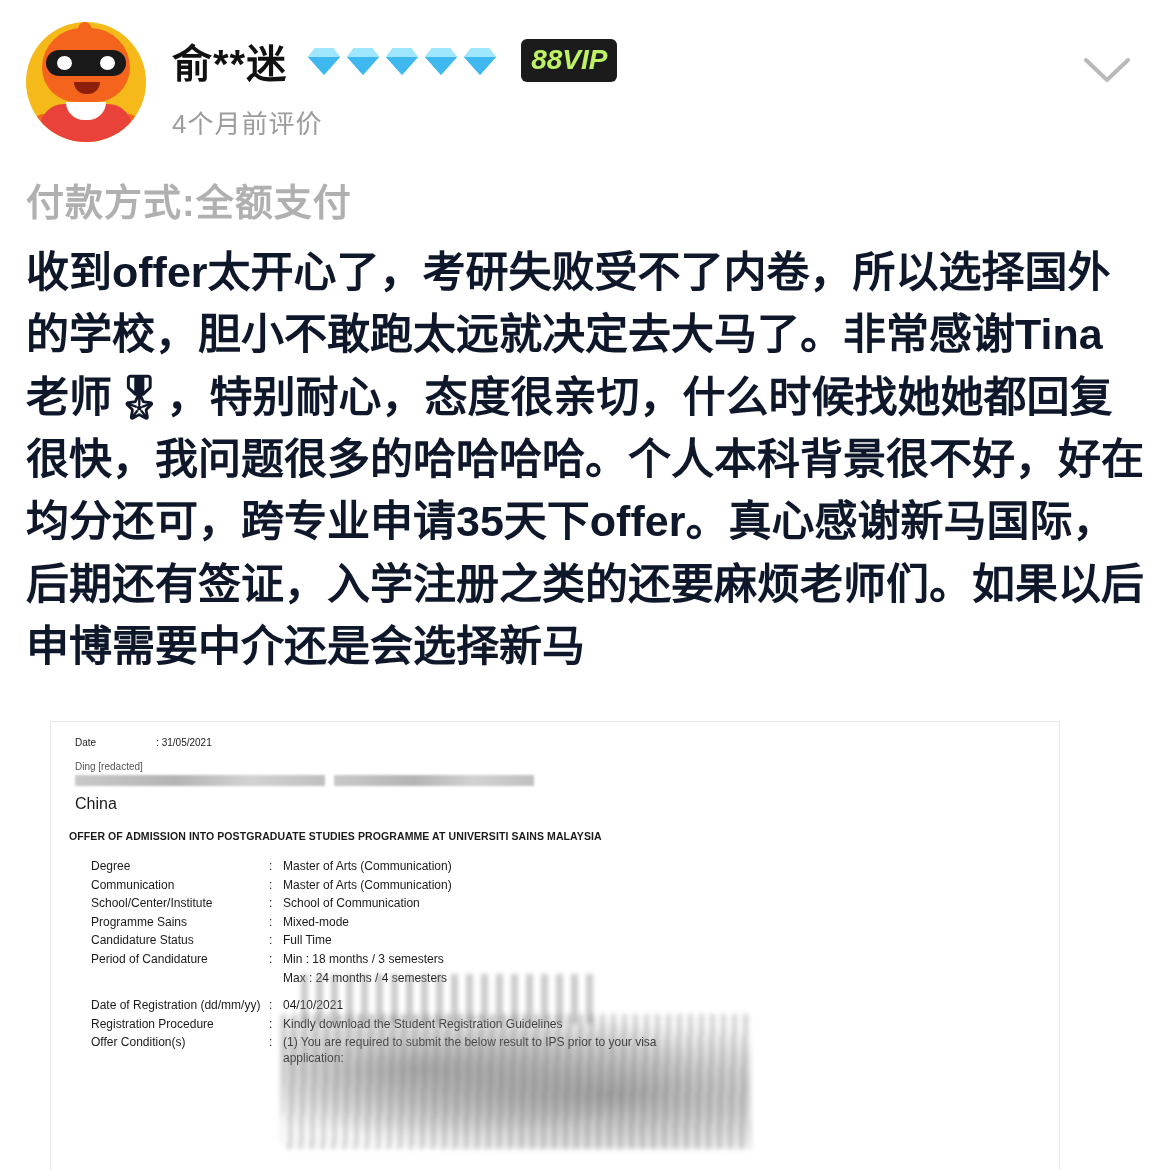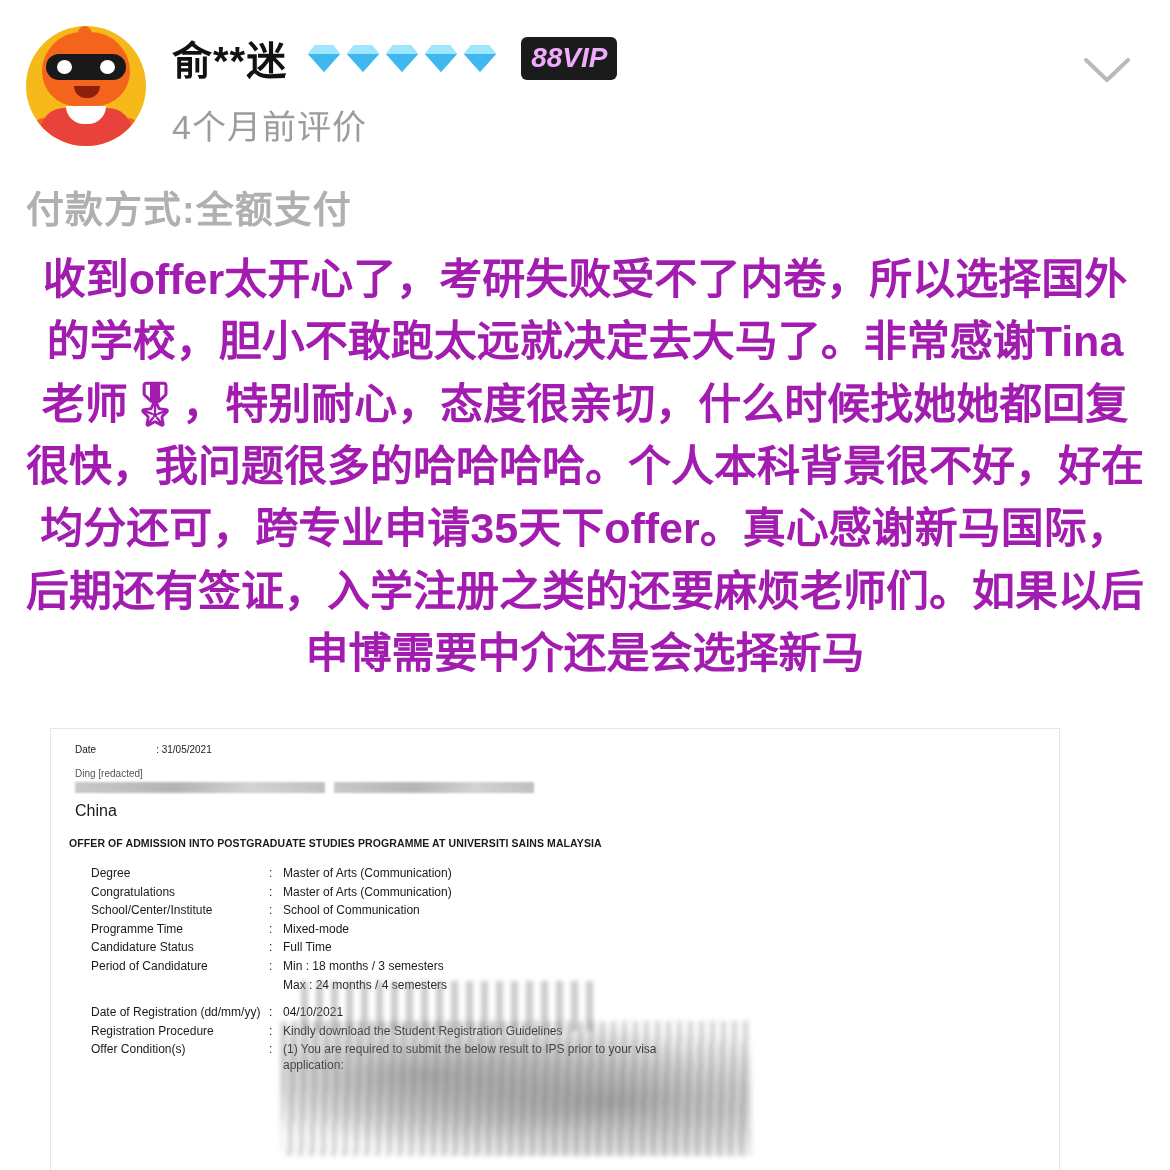--- a/index.html
+++ b/index.html
@@ -140,33 +140,33 @@
     gap: 5px;
     margin-left: 6px;
   }
   .gem {
     width: 34px;
     height: 30px;
   }
   .vip-badge {
     margin-left: 10px;
     background: #1b1b1b;
-    color: #f0abfc;
+    color: #bef264;
     font-size: 28px;
     font-weight: bold;
     font-style: italic;
     line-height: 1;
     padding: 7px 10px 8px 10px;
     border-radius: 6px;
     letter-spacing: 0px;
     white-space: nowrap;
   }
   .time-row {
     margin-top: 12px;
-    font-size: 34px;
+    font-size: 26px;
     color: #9c9c9c;
     letter-spacing: 1px;
   }
   .chevron {
     position: absolute;
     right: 10px;
     top: 28px;
     width: 54px;
     height: 40px;
   }
@@ -176,25 +176,24 @@
     margin-top: 30px;
     font-size: 38px;
     font-weight: bold;
     color: #b0b0b0;
     letter-spacing: 1px;
   }
   .review-text {
     margin-top: 14px;
     font-size: 43px;
     line-height: 1.45;
-    color: #a21caf;
+    color: #0f172a;
     font-weight: bold;
     letter-spacing: 0px;
     word-break: break-word;
-    text-align: center;
   }
 
   
   .attachment {
     margin: 44px 0 0 24px;
     width: 1010px;
     height: 470px;
     background: #ffffff;
     border: 1px solid #e6e6e6;
     position: relative;
@@ -364,31 +363,31 @@
 
 
       <table class="details">
         <tbody>
           <tr>
             <td class="k">Degree</td>
             <td class="c">:</td>
             <td class="v">Master of Arts (Communication)</td>
           </tr>
           <tr>
-            <td class="k">Congratulations</td>
+            <td class="k">Communication</td>
             <td class="c">:</td>
             <td class="v">Master of Arts (Communication)</td>
           </tr>
           <tr>
             <td class="k">School/Center/Institute</td>
             <td class="c">:</td>
             <td class="v">School of Communication</td>
           </tr>
           <tr>
-            <td class="k">Programme Time</td>
+            <td class="k">Programme Sains</td>
             <td class="c">:</td>
             <td class="v">Mixed-mode</td>
           </tr>
           <tr>
             <td class="k">Candidature Status</td>
             <td class="c">:</td>
             <td class="v">Full Time</td>
           </tr>
           <tr>
             <td class="k">Period of Candidature</td>

